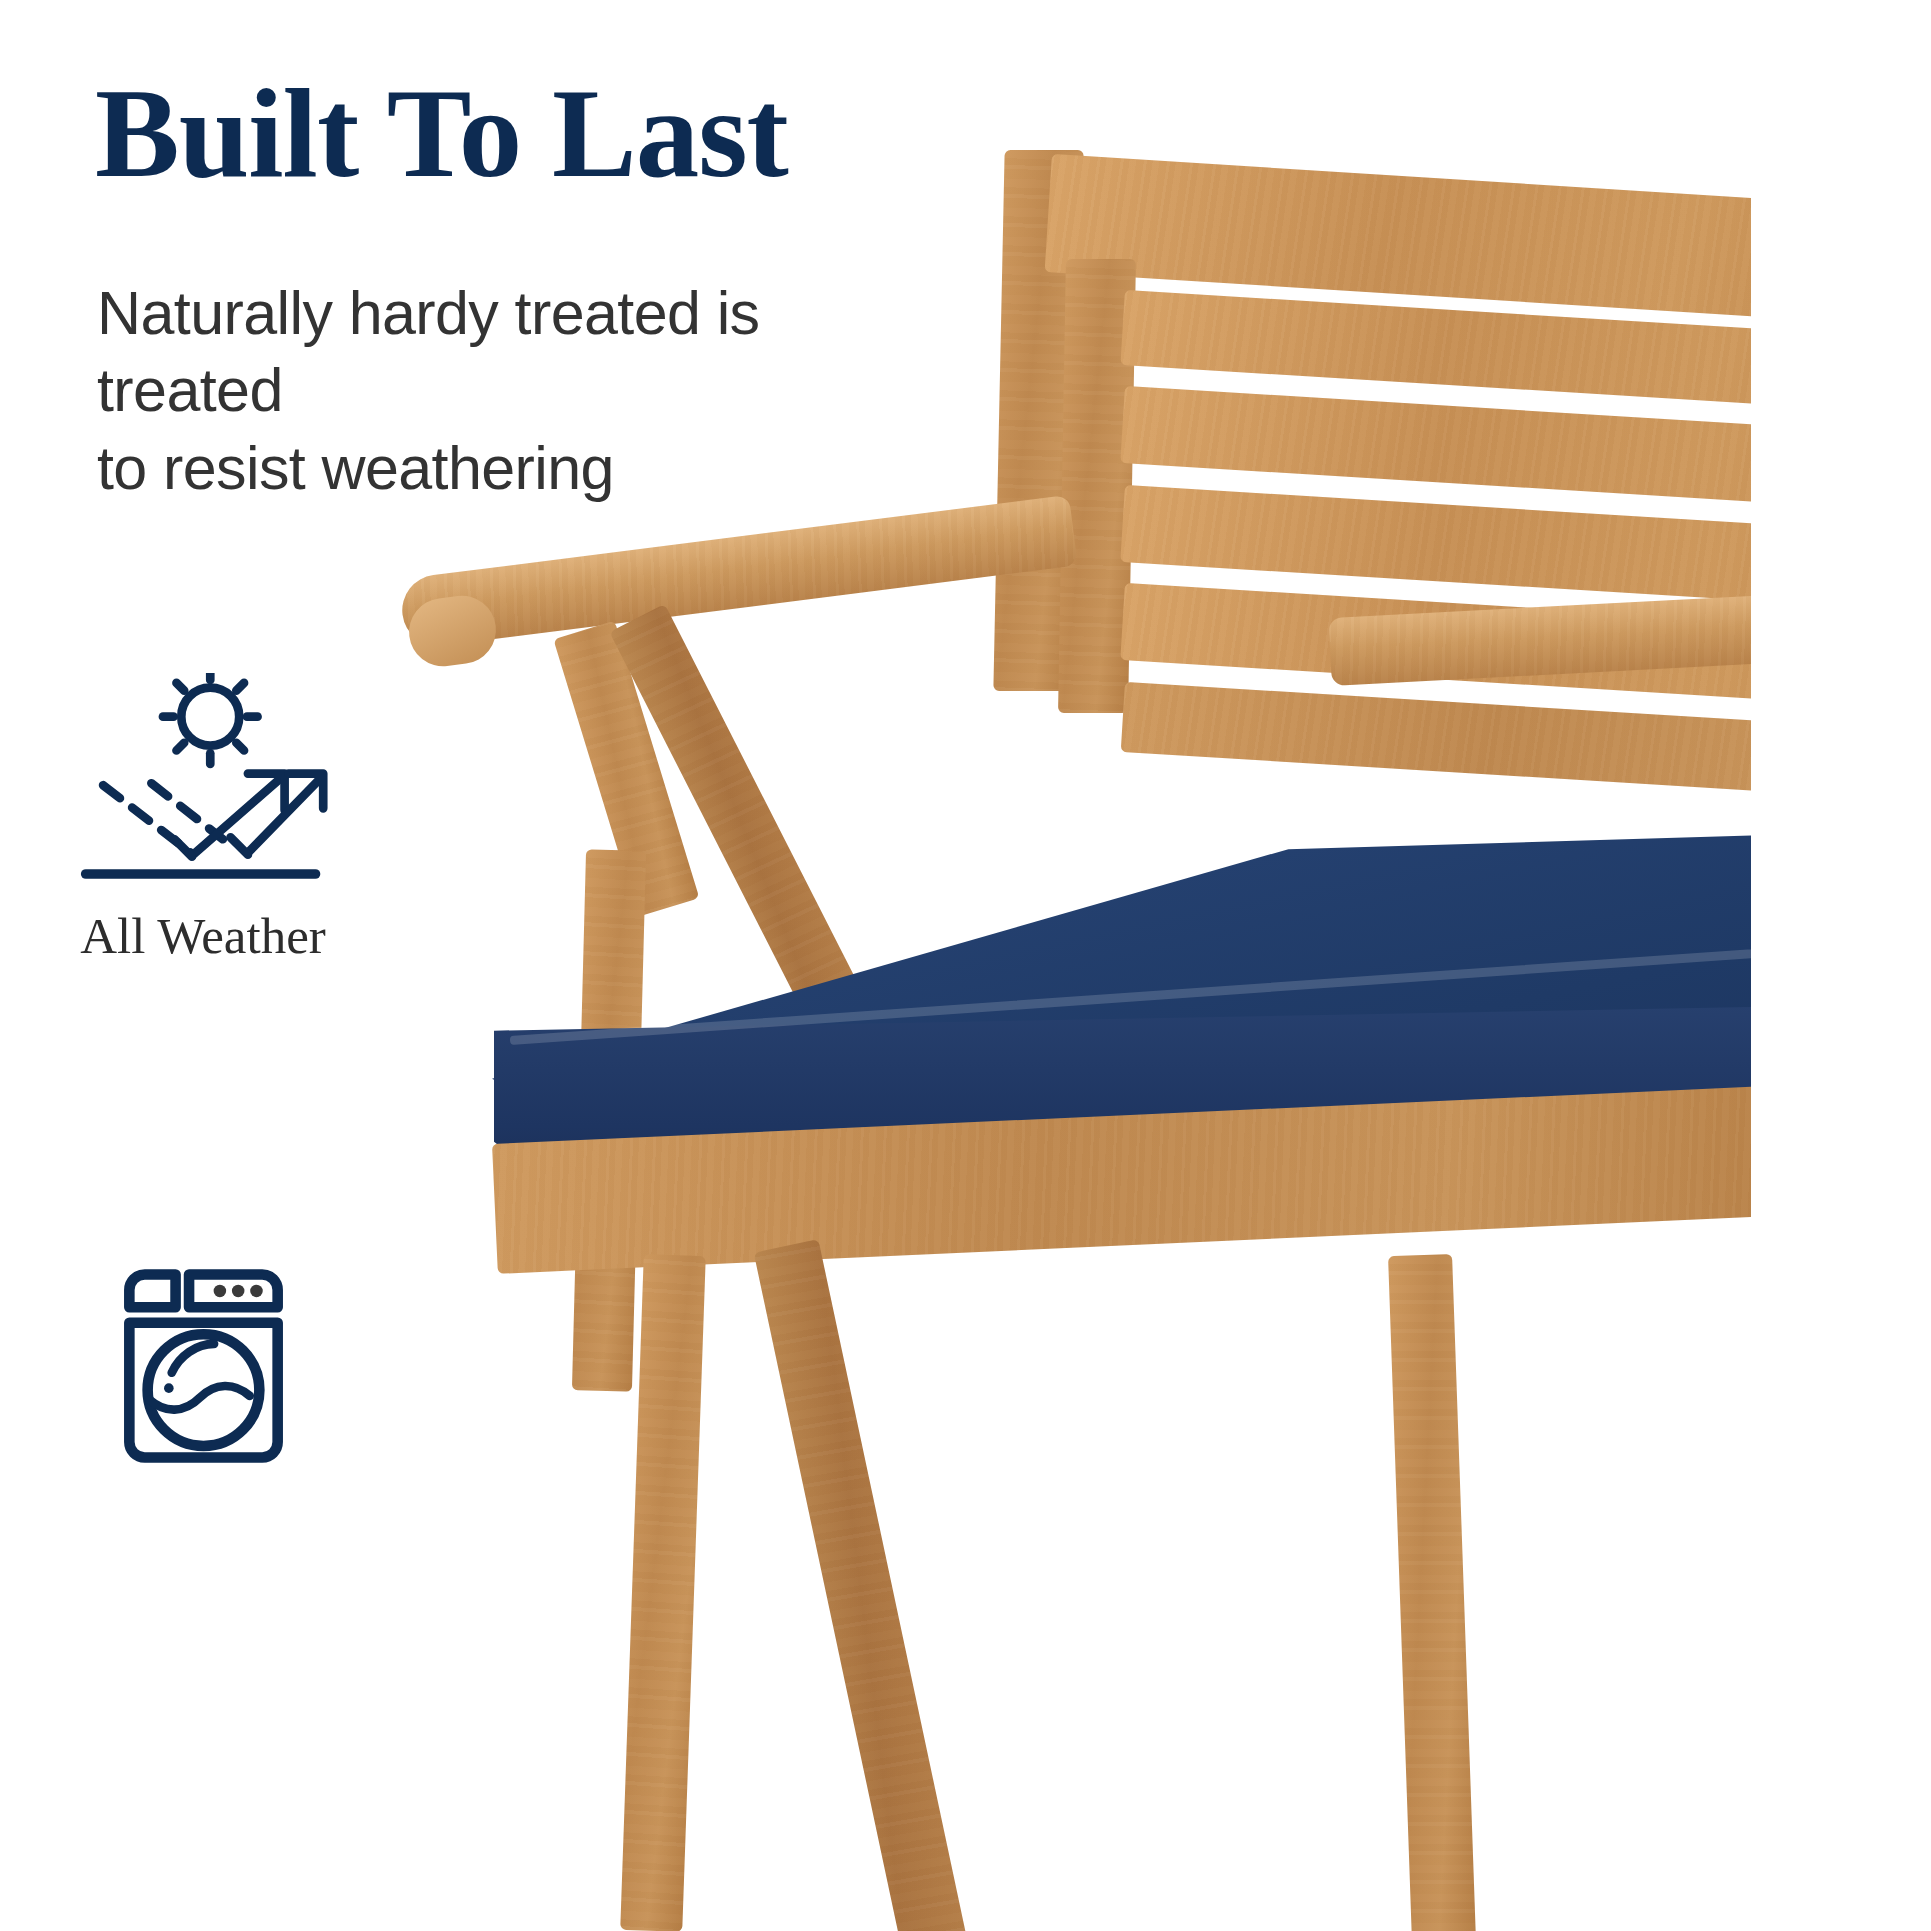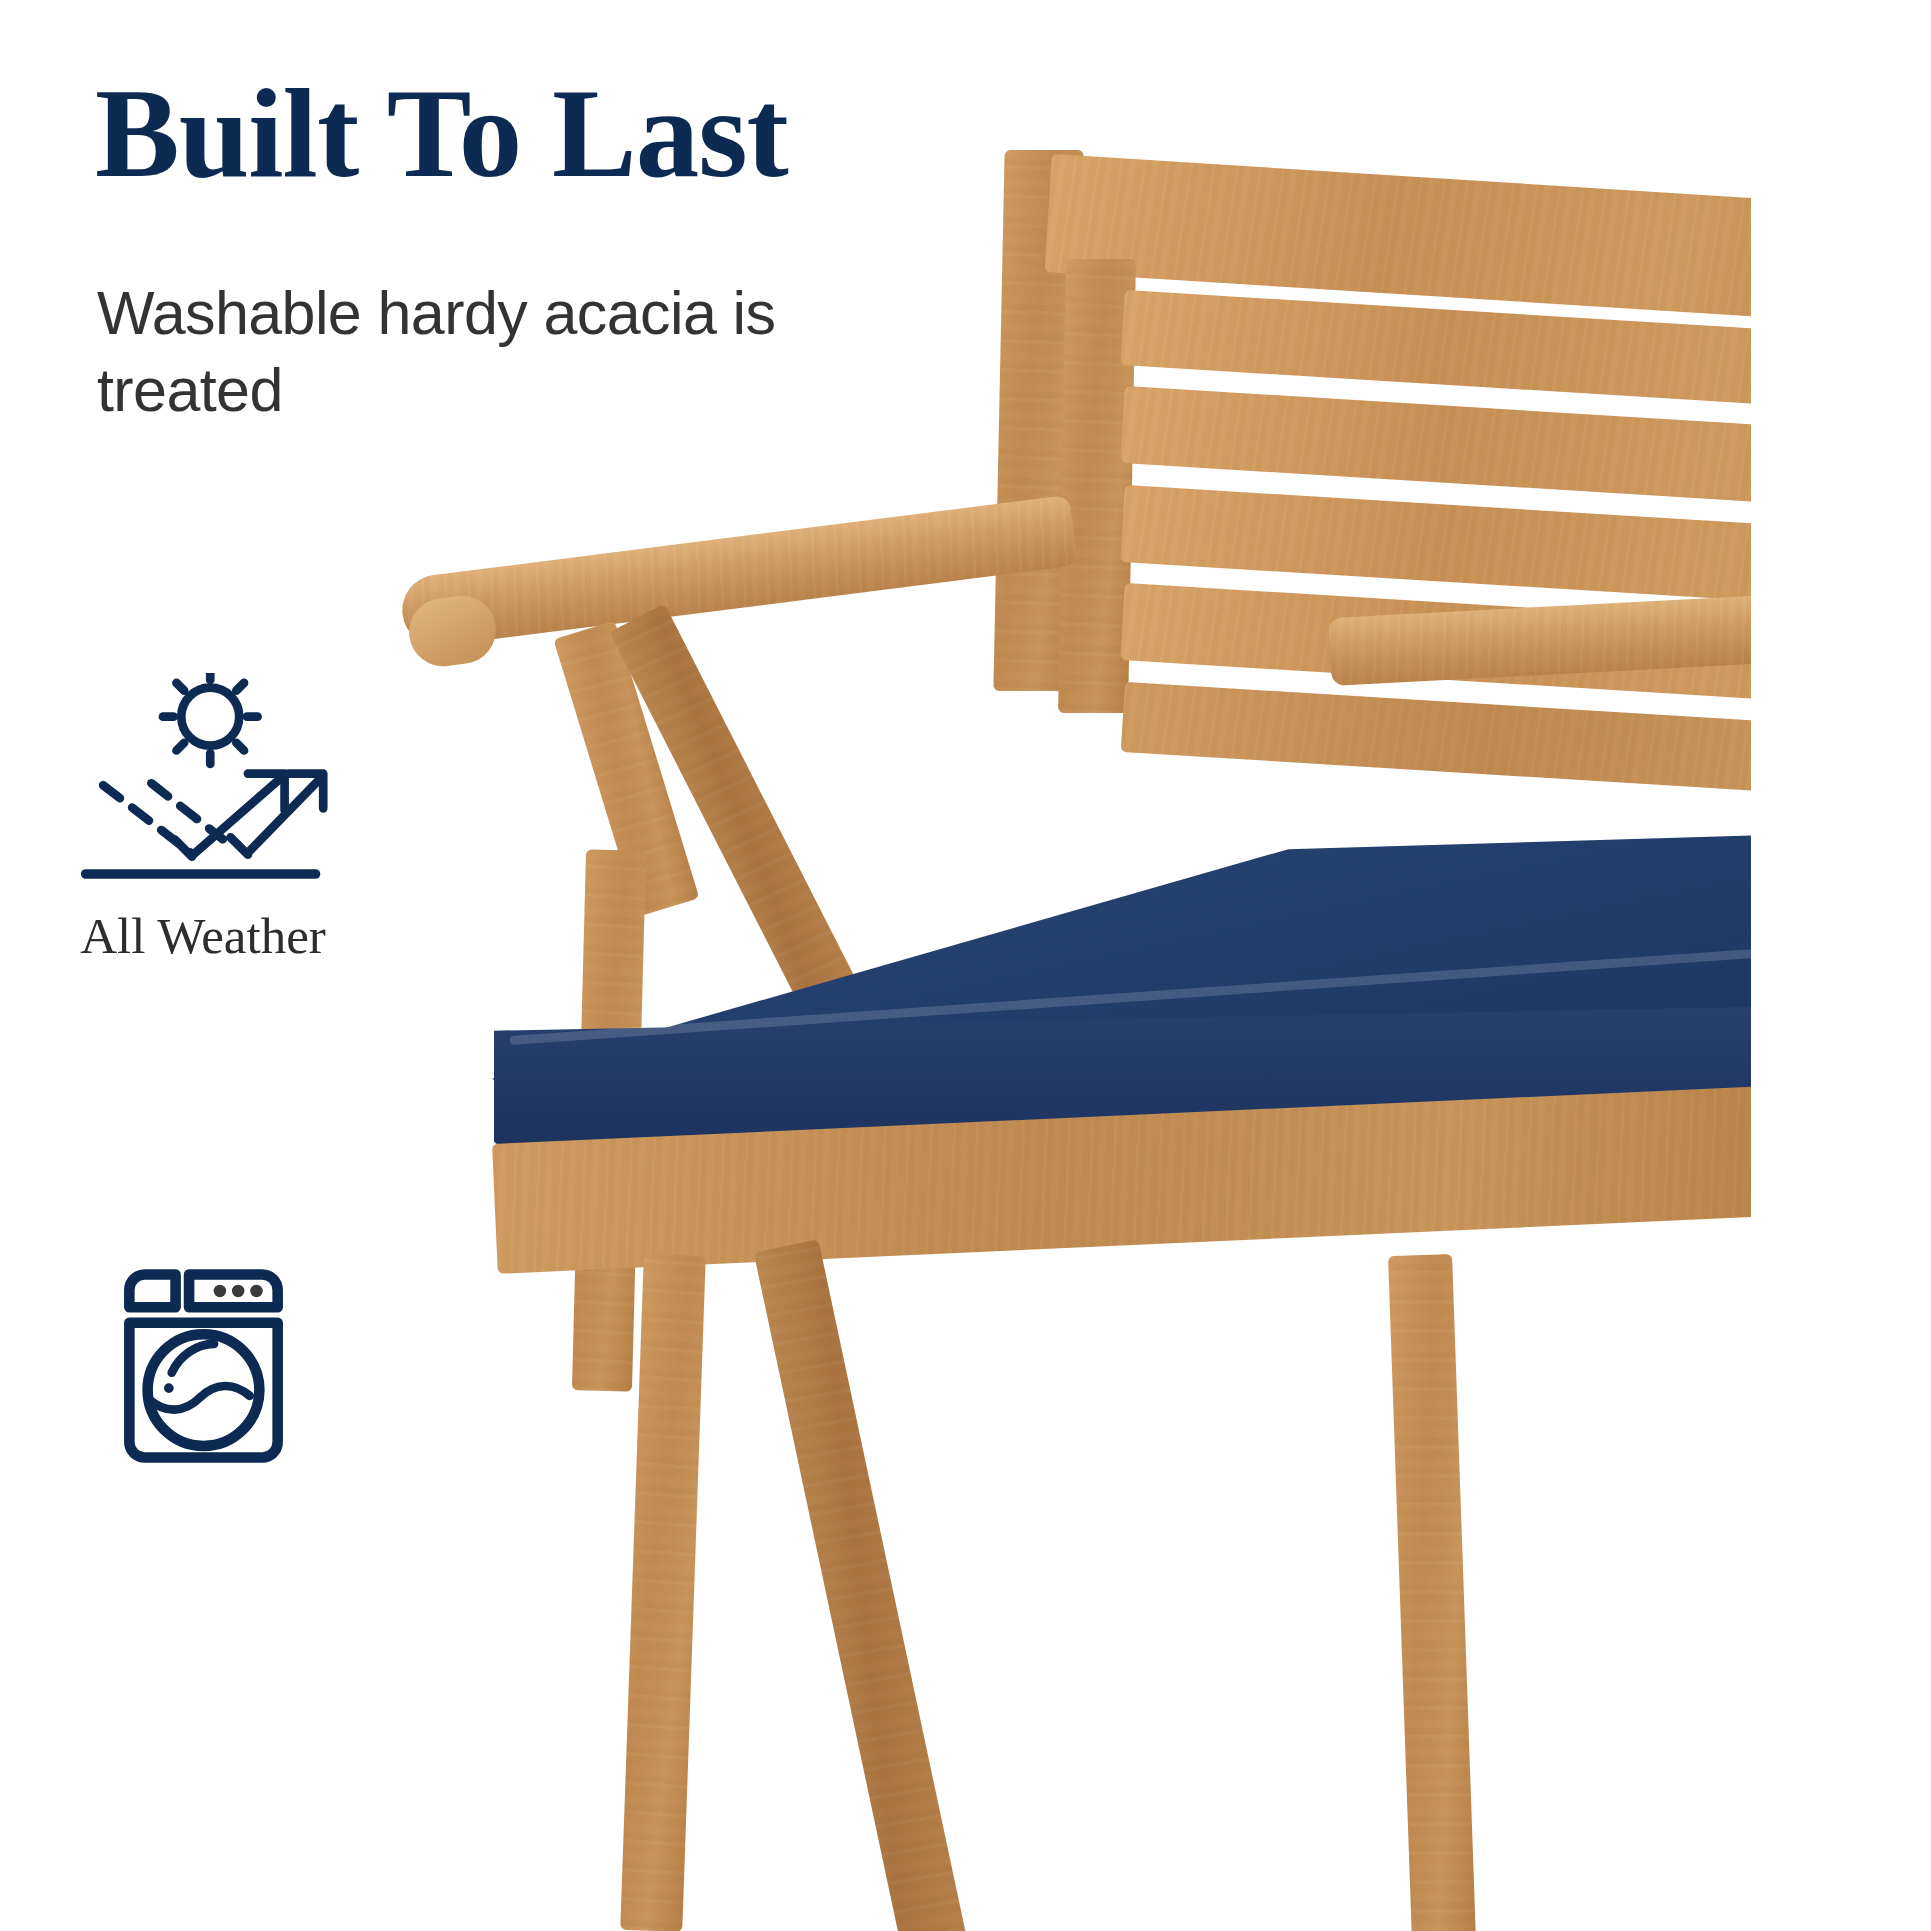--- a/index.html
+++ b/index.html
@@ -200,21 +200,22 @@
 
     <div class="wood w-mid" style="left:1014px;top:1255px;width:64px;height:686px;transform:rotate(-2deg);">
       <div class="grain2"></div>
     </div>
 
   </div>
 
   <div class="headline">Built To Last</div>
 
   <div class="subhead">
-    <span>Washable hardy acacia is treated</span>
+    <span>Naturally hardy treated is treated</span>
+    <span>to resist weathering</span>
   </div>
 
   <div class="feature" id="feat-weather">
     <div class="icon-wrap">
       <svg class="ico" width="251" height="208" viewBox="0 0 260 215" fill="none" stroke="#0d2b52" stroke-width="9" stroke-linecap="round">
 
         <circle cx="137" cy="45" r="30" fill="none"></circle>
 
         <line x1="137" y1="-4" x2="137" y2="7"></line>
         <line x1="137" y1="83" x2="137" y2="94"></line>

